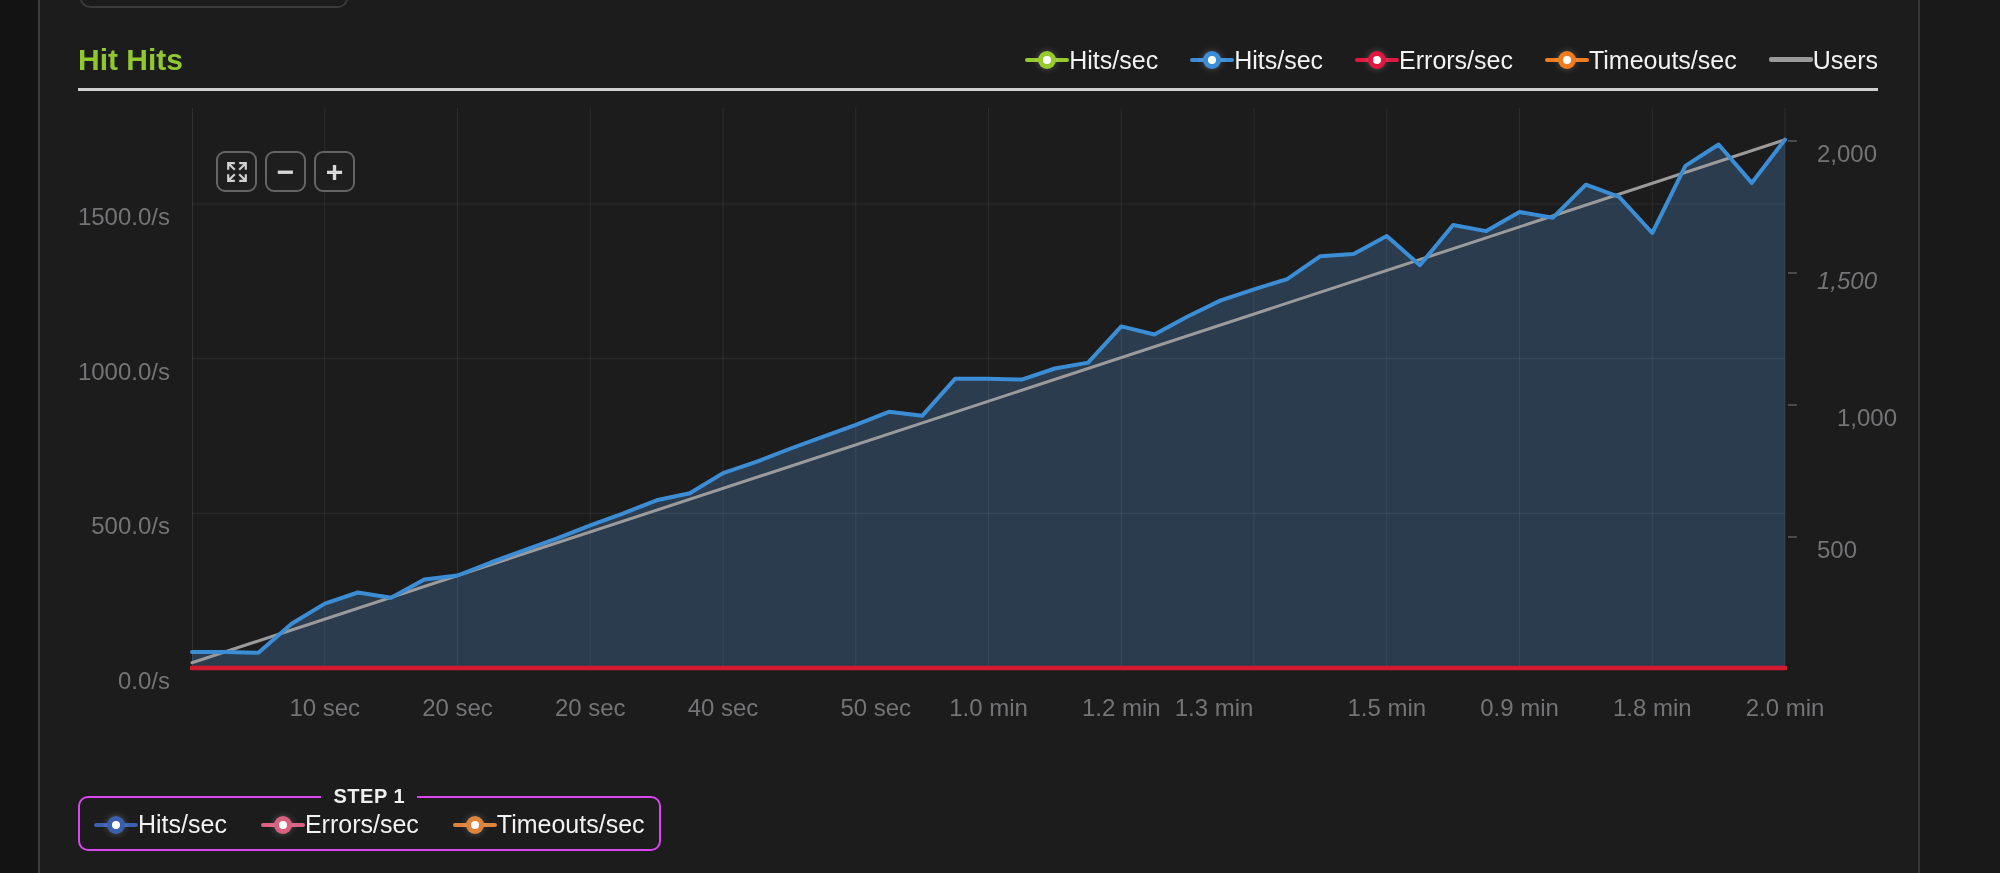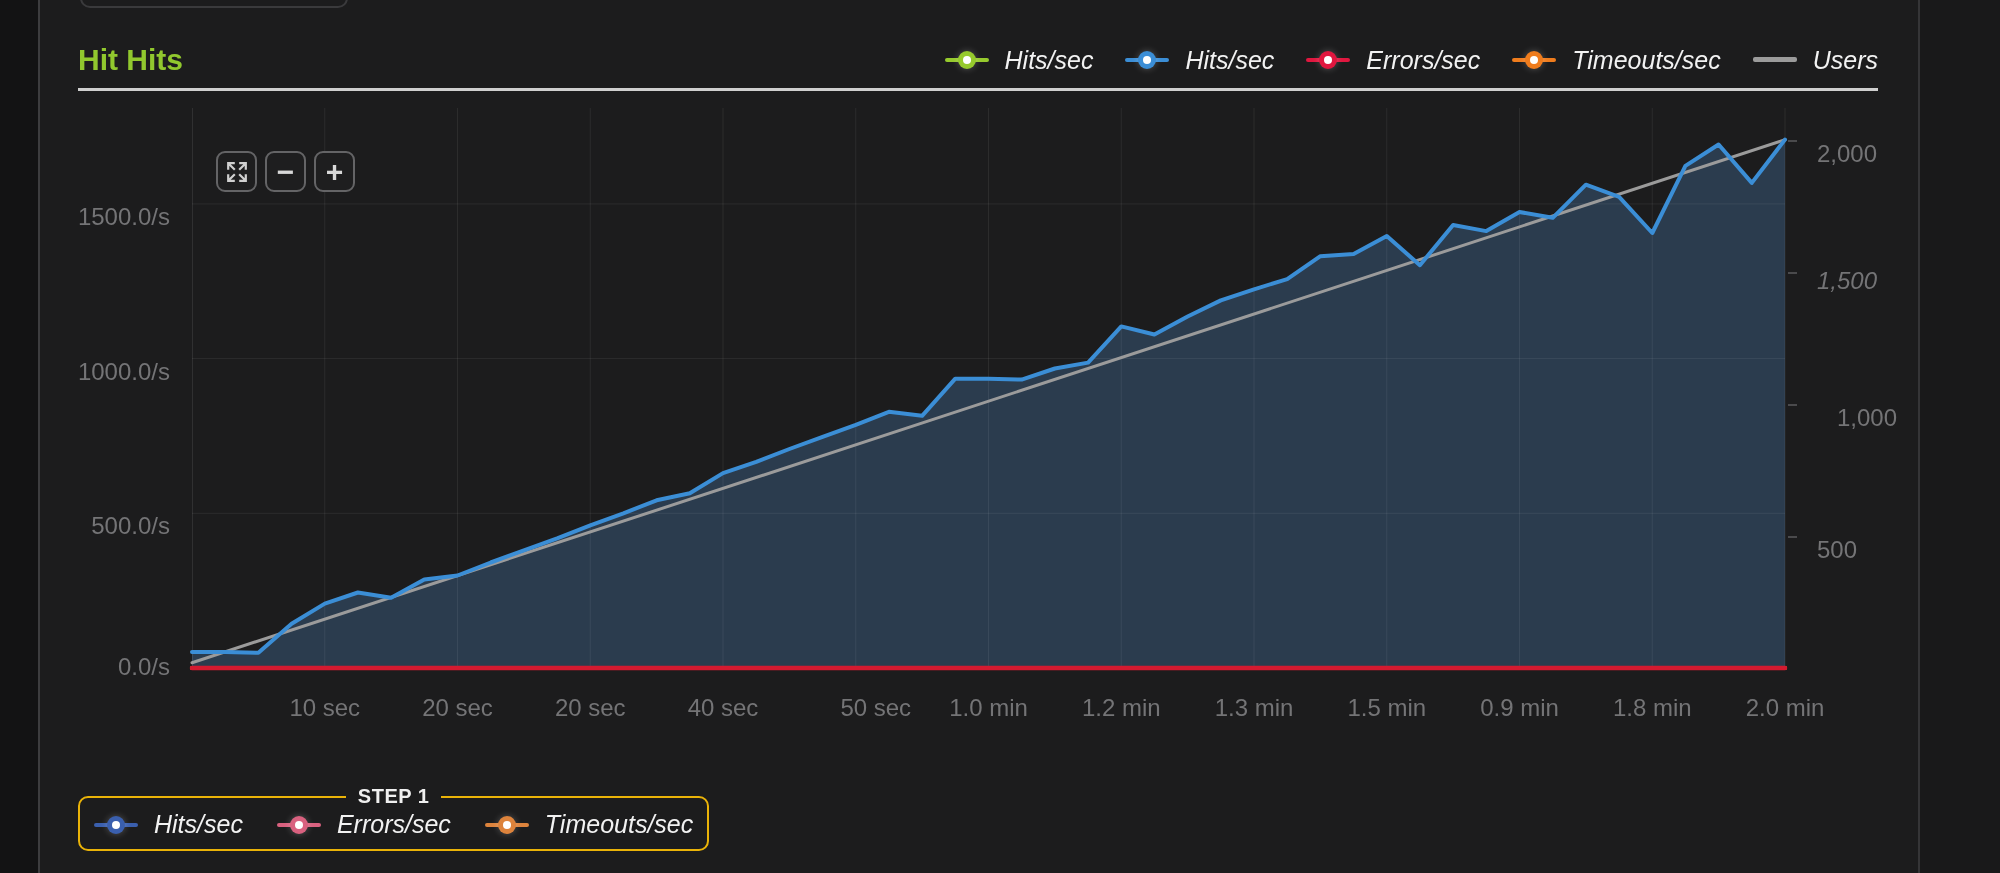--- a/index.html
+++ b/index.html
@@ -5,42 +5,42 @@
   html,body{margin:0;padding:0;background:#1c1c1d;}
   body{width:2000px;height:873px;position:relative;overflow:hidden;
        font-family:"Liberation Sans","DejaVu Sans",sans-serif;color:#f0f0f0;}
   .left-strip{position:absolute;left:0;top:0;width:38px;height:873px;background:#131314;border-right:2px solid #3d3d3f;}
   .right-strip{position:absolute;left:1918px;top:0;width:82px;height:873px;background:#19191a;border-left:2px solid #353537;}
   .top-partial-box{position:absolute;left:80px;top:-14px;width:264px;height:18px;border:2px solid #3a3a3c;border-radius:10px;}
   .panel-header{position:absolute;left:78px;top:34px;width:1800px;height:52px;display:flex;align-items:center;justify-content:space-between;}
   .panel-title{font-size:30px;font-weight:bold;color:#91c82e;margin:0;line-height:52px;}
   .title-underline{position:absolute;left:78px;top:88px;width:1800px;height:3px;background:#cfcfcf;}
   .legend-top{display:flex;align-items:center;gap:32px;}
-  .legend-item{display:flex;align-items:center;gap:16px;font-size:25px;color:#f2f2f2;cursor:pointer;font-style:italic;}
+  .legend-item{display:flex;align-items:center;gap:0;font-size:25px;color:#f2f2f2;cursor:pointer;}
   .mk{position:relative;width:44px;height:20px;display:inline-block;flex:0 0 44px;}
   .mk-line{position:absolute;left:0;right:0;top:8px;height:4px;background:var(--c);border-radius:2px;}
   .mk-dot{position:absolute;left:13px;top:1px;width:18px;height:18px;border-radius:50%;background:var(--c);
           box-shadow:0 0 7px rgba(255,255,255,0.25);}
   .mk-dot i{position:absolute;left:5px;top:5px;width:8px;height:8px;border-radius:50%;background:#fff;}
   .mk.line-only .mk-line{background:#9b9b9b;height:5px;top:7px;}
   .zoom-controls{position:absolute;left:216px;top:151px;display:flex;gap:8px;z-index:5;}
   .zoom-btn{width:41px;height:41px;border-radius:9px;background:#1e1e1f;border:2px solid #646466;
             color:#d8d8d8;font-size:30px;font-weight:bold;line-height:34px;text-align:center;padding:0;cursor:pointer;
             display:flex;align-items:center;justify-content:center;}
   #plot{position:absolute;left:192px;top:108px;width:1593px;height:560px;overflow:visible;}
   .ylabels-left{position:absolute;left:0;top:0;width:170px;height:873px;}
   .ylabels-left div{position:absolute;right:0;transform:translateY(-50%);font-size:24px;color:#747476;white-space:nowrap;}
   .ylabels-right{position:absolute;left:1817px;top:0;width:180px;height:873px;}
   .ylabels-right div{position:absolute;left:0;transform:translateY(-50%);font-size:24px;color:#747476;white-space:nowrap;}
   .yticks-right{position:absolute;left:0;top:0;}
   .yticks-right div{position:absolute;left:1788px;width:9px;height:2px;background:#4a4a4c;}
   .xlabels{position:absolute;left:0;top:0;}
   .xlabels div{position:absolute;top:708px;transform:translate(-50%,-50%);font-size:24px;color:#747476;white-space:nowrap;}
   .step-legend{position:absolute;left:78px;top:785px;width:446px;margin:0;
-               border:2px solid #eab308;border-radius:10px;padding:0 14px 10px 14px;background:transparent;}
+               border:2px solid #d946ef;border-radius:10px;padding:0 14px 10px 14px;background:transparent;}
   .step-legend legend{margin:0 auto;padding:0 12px;font-size:20px;font-weight:bold;color:#efefef;letter-spacing:0.5px;}
   .step-legend-items{display:flex;align-items:center;gap:34px;padding-top:2px;}
   .expand-icon{display:block;}
 </style>
 </head>
 <body>
 
 <div class="left-strip"></div>
 <div class="right-strip"></div>
 <div class="top-partial-box"></div>
@@ -126,21 +126,21 @@
     <line x1="0" y1="250.60773480662982" x2="1593" y2="250.60773480662982" stroke="rgba(255,255,255,0.07)" stroke-width="1"></line>
     <line x1="0" y1="95.91160220994476" x2="1593" y2="95.91160220994476" stroke="rgba(255,255,255,0.07)" stroke-width="1"></line>
     <polyline points="0.0,560.0 1593.0,560.0" fill="none" stroke="#96ca2d" stroke-width="4" stroke-linejoin="round" stroke-linecap="round"></polyline>
     <polyline points="0.0,560.0 1593.0,560.0" fill="none" stroke="#ef7c1d" stroke-width="4" stroke-linejoin="round" stroke-linecap="round"></polyline>
     <polyline points="0.0,560.0 1593.0,560.0" fill="none" stroke="#d41a30" stroke-width="4.5" stroke-linejoin="round" stroke-linecap="round"></polyline>
     <polyline points="0.0,554.7 1593.0,31.7" fill="none" stroke="#9b9b9b" stroke-width="3" stroke-linejoin="round" stroke-linecap="round"></polyline>
     <polyline points="0.0,543.9 33.2,543.9 66.4,544.8 99.6,515.8 132.8,495.6 165.9,484.5 199.1,489.8 232.3,471.5 265.5,467.5 298.7,454.5 331.9,442.4 365.1,430.4 398.3,417.4 431.4,405.3 464.6,392.3 497.8,385.2 531.0,365.1 564.2,353.9 597.4,341.0 630.6,328.9 663.8,316.8 696.9,303.8 730.1,307.8 763.3,270.7 796.5,270.7 829.7,271.6 862.9,260.5 896.1,254.6 929.3,218.4 962.4,226.5 995.6,208.5 1028.8,192.4 1062.0,181.3 1095.2,171.1 1128.4,148.2 1161.6,146.0 1194.8,128.1 1227.9,157.2 1261.1,117.0 1294.3,123.1 1327.5,104.0 1360.7,109.8 1393.9,76.7 1427.1,88.8 1460.3,125.0 1493.4,57.9 1526.6,36.5 1559.8,74.9 1593.0,31.6" fill="none" stroke="#3b8ed6" stroke-width="4" stroke-linejoin="round" stroke-linecap="round"></polyline>
   </svg>
 
 <div class="ylabels-left" id="ylabels-left">
-    <div style="top: 667px; margin-left: 15px;">0.0/s</div>
+    <div style="top: 681px; margin-left: 15px;">0.0/s</div>
     <div style="top: 526.304px;">500.0/s</div>
     <div style="top: 371.608px;">1000.0/s</div>
     <div style="top: 216.912px;">1500.0/s</div>
   </div>
 <div class="ylabels-right" id="ylabels-right">
     <div style="top: 549.925px;">500</div>
     <div style="top: 417.849px; margin-left: 20px;">1,000</div>
     <div style="top: 281px; font-style: italic;">1,500</div>
     <div style="top: 153.698px;">2,000</div>
   </div>
@@ -151,21 +151,21 @@
     <div style="top: 139.698px;"></div>
   </div>
 <div class="xlabels" id="xlabels">
     <div style="left: 324.75px;">10 sec</div>
     <div style="left: 457.5px;">20 sec</div>
     <div style="left: 590.25px;">20 sec</div>
     <div style="left: 723px;">40 sec</div>
     <div style="left: 855.75px; margin-left: 20px;">50 sec</div>
     <div style="left: 988.5px;">1.0 min</div>
     <div style="left: 1121.25px;">1.2 min</div>
-    <div style="left: 1254px;">1.3 min</div>
+    <div style="left: 1214px;">1.3 min</div>
     <div style="left: 1386.75px;">1.5 min</div>
     <div style="left: 1519.5px;">0.9 min</div>
     <div style="left: 1652.25px;">1.8 min</div>
     <div style="left: 1785px;">2.0 min</div>
   </div>
 
 <fieldset class="step-legend">
   <legend>STEP 1</legend>
   <div class="step-legend-items" id="legend-bottom">
       <span class="legend-item">

